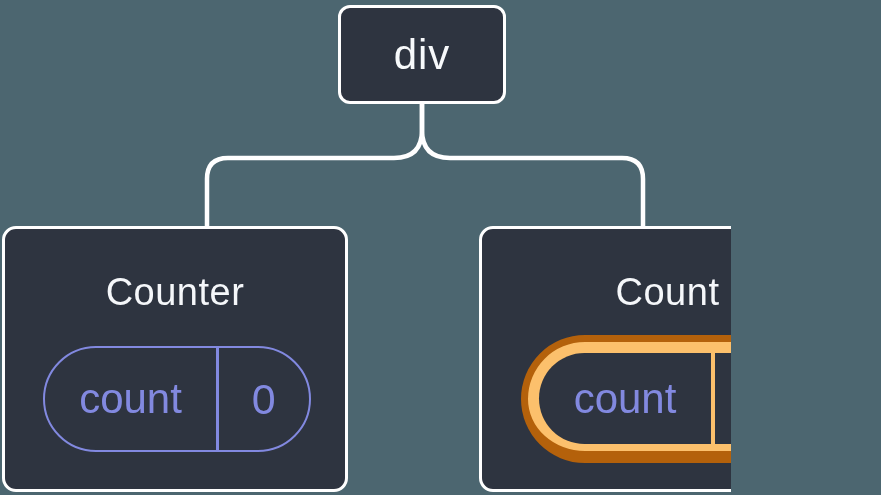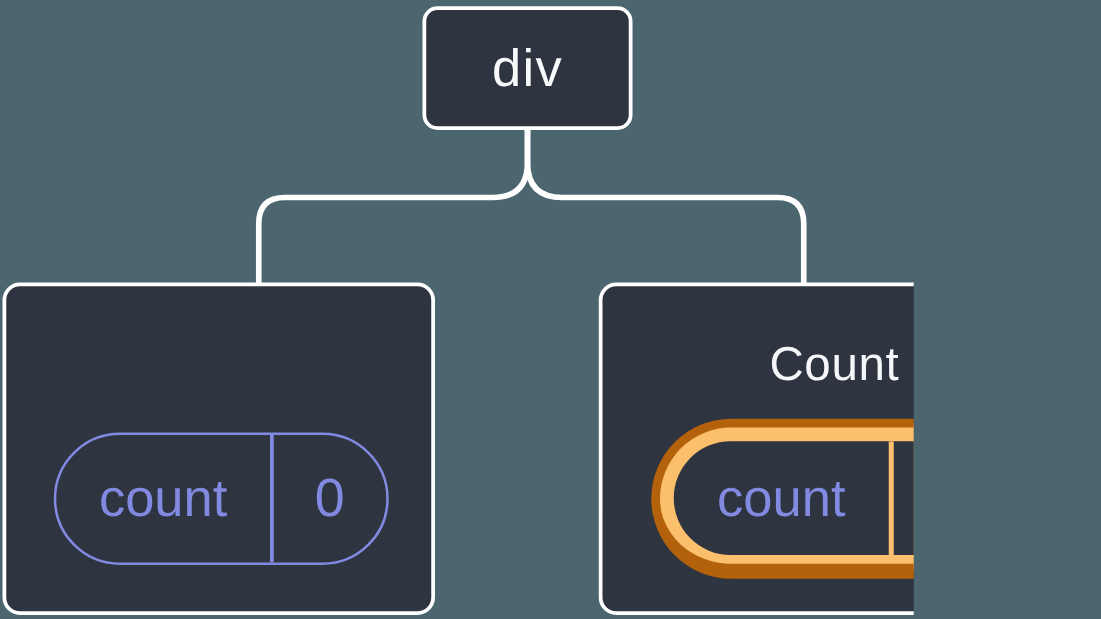--- a/index.html
+++ b/index.html
@@ -126,20 +126,21 @@
   <svg class="connector-svg" width="881" height="495" viewBox="0 0 881 495">
     <path d="M 422 103 L 422 130 Q 422 158 394 158 L 228 158 Q 207 158 207 179 L 207 227" fill="none" stroke="#ffffff" stroke-width="4.5" stroke-linecap="round"></path>
     <path d="M 422 103 L 422 130 Q 422 158 450 158 L 622 158 Q 643 158 643 179 L 643 227" fill="none" stroke="#ffffff" stroke-width="4.5" stroke-linecap="round"></path>
   </svg>
 
   <div class="node-root">
     <span>div</span>
   </div>
 
   <div class="card card-left">
+    <div class="card-title">Counter</div>
     <div class="state-pill">
       <div class="cell-key">count</div>
       <div class="divider"></div>
       <div class="cell-value">0</div>
     </div>
   </div>
 
   <div class="card card-right">
     <div class="card-title">Count</div>
     <div class="glow-pill">

